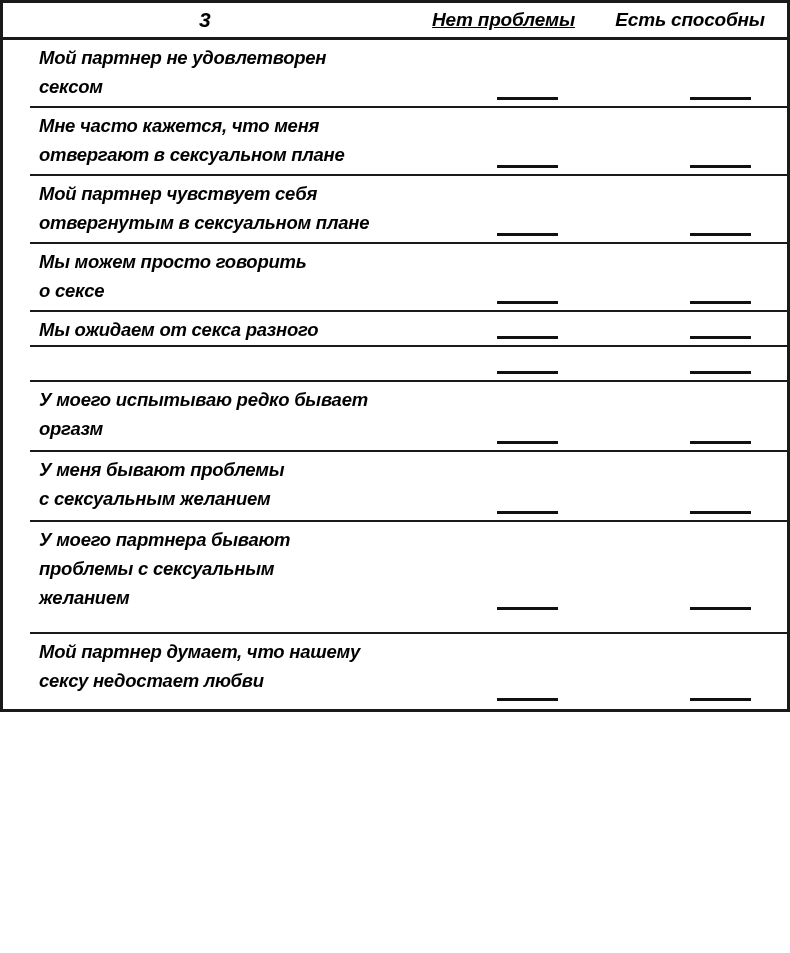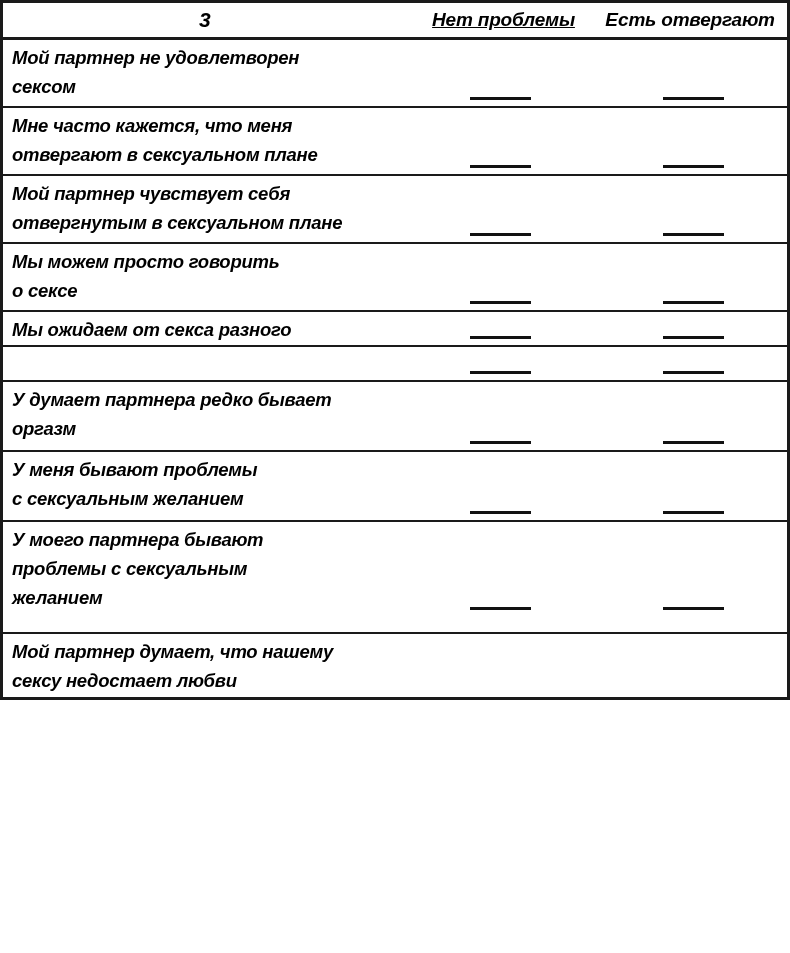--- a/index.html
+++ b/index.html
@@ -65,28 +65,29 @@
     border-top: 3px solid #1a1a1a;
     background: #fff;
   }
 
   .qrow {
     position: relative;
     box-sizing: border-box;
     border-bottom: 2px solid #1a1a1a;
     background: #fff;
     overflow: hidden;
+    margin-left: 27px;
   }
   .qrow:last-child { border-bottom: none; }
 
   .qrow.h2 { height: 68px; }
   .qrow.h1 { height: 35px; }
   .qrow.h3 { height: 112px; }
   .qrow.h2b { height: 70px; }
-  .qrow.h2c { height: 63px; }
+  .qrow.h2c { height: 75px; }
 
   .qtext {
     position: absolute;
     left: 9px;
     top: 3px;
     width: 440px;
     font-weight: bold;
     font-style: italic;
     font-size: 18.5px;
     line-height: 29px;
@@ -106,21 +107,21 @@
 </head>
 <body>
 
 <div class="sheet">
 
   <div class="header-row">
     <div class="header-cell c-num">
       <span class="header-num">3</span>
     </div>
     <div class="header-cell c-no">Нет проблемы</div>
-    <div class="header-cell c-yes">Есть отвергают</div>
+    <div class="header-cell c-yes">Есть способны</div>
   </div>
 
   <div class="qtable" id="qtable">
       <div class="qrow h2">
         <div class="qtext">Мой партнер не удовлетворен
 сексом</div>
         <div class="blank b1" style="top: 57px;"></div>
         <div class="blank b2" style="top: 57px;"></div>
       </div>
       <div class="qrow h2">
@@ -144,21 +145,21 @@
       <div class="qrow h1">
         <div class="qtext">Мы ожидаем от секса разного</div>
         <div class="blank b1" style="top: 24px;"></div>
         <div class="blank b2" style="top: 24px;"></div>
       </div>
       <div class="qrow h1">
         <div class="blank b1" style="top: 24px;"></div>
         <div class="blank b2" style="top: 24px;"></div>
       </div>
       <div class="qrow h2b">
-        <div class="qtext">У думает партнера редко бывает
+        <div class="qtext">У моего испытываю редко бывает
 оргазм</div>
         <div class="blank b1" style="top: 59px;"></div>
         <div class="blank b2" style="top: 59px;"></div>
       </div>
       <div class="qrow h2b">
         <div class="qtext">У меня бывают проблемы
 с сексуальным желанием</div>
         <div class="blank b1" style="top: 59px;"></div>
         <div class="blank b2" style="top: 59px;"></div>
       </div>

